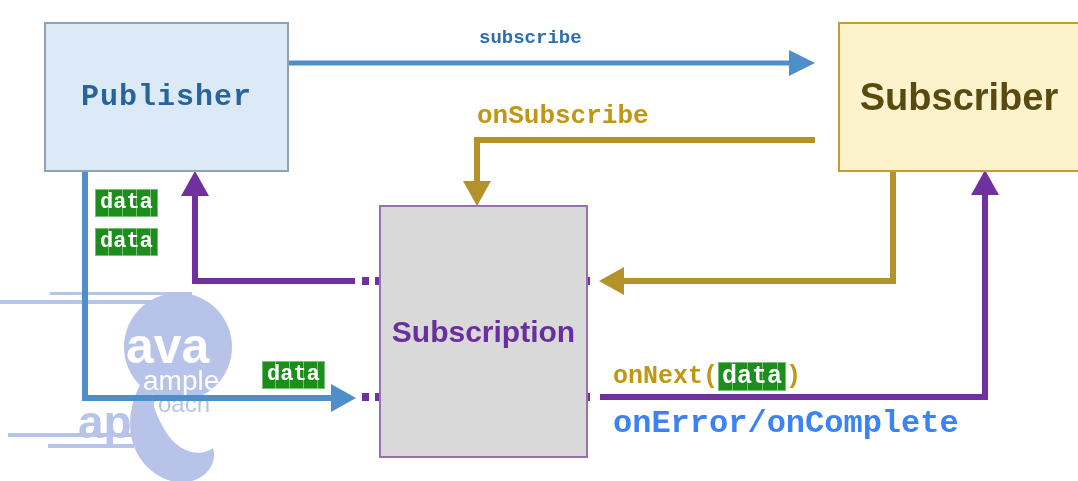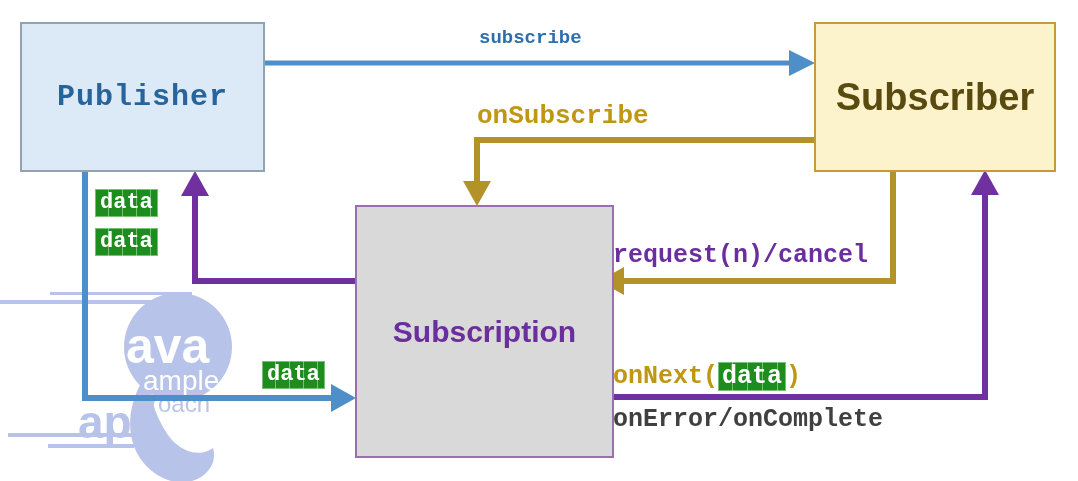--- a/index.html
+++ b/index.html
@@ -12,49 +12,50 @@
   }
   svg{display:block;}
   .layer{position:absolute;left:0;top:0;}
 
   
   .node{
     position:absolute;
     display:flex;align-items:center;justify-content:center;
     box-sizing:border-box;
     z-index:3;
+    margin-left:24px;
   }
   .node-publisher{
     left:20px;top:22px;width:245px;height:150px;
     background:#dce9f6;border:2px solid #91a3b0;
     color:#27649c;font-family:"Liberation Mono", monospace;
     font-weight:bold;font-size:30px;letter-spacing:1px;
   }
   .node-subscriber{
     left:814px;top:22px;width:242px;height:150px;
     background:#fcf3cd;border:2px solid #c49b34;
     color:#594a10;font-weight:bold;font-size:38px;
   }
   .node-subscription{
-    left:355px;top:205px;width:259px;height:253px;
+    left:355px;top:205px;width:209px;height:253px;
     background:#d9d9d9;border:2px solid #9a6fb0;
     color:#6b2e9e;font-weight:bold;font-size:30px;
   }
 
   
   .edge-label{
     position:absolute;z-index:4;
     font-family:"Liberation Mono", monospace;
     font-weight:bold;white-space:nowrap;
   }
   .lbl-subscribe{left:479px;top:27px;font-size:19px;color:#2c6fae;}
   .lbl-onsubscribe{left:477px;top:101px;font-size:26px;color:#bf9712;}
   .lbl-request{left:613px;top:241px;font-size:25px;color:#6b2e9e;}
   .lbl-onnext{left:613px;top:362px;font-size:25px;color:#bf9712;text-align:right;}
-  .lbl-onerror{left:613px;top:405px;font-size:25px;color:#404040;}
+  .lbl-onerror{left:613px;top:405px;font-size:32px;color:#3b82f6;}
 
   
   .data-badge{
     position:absolute;z-index:4;
     background:#1d8d1d;color:#ffffff;
     font-family:"Liberation Mono", monospace;
     font-weight:bold;font-size:22px;line-height:26px;
     padding:1px 5px;
     background-image:repeating-linear-gradient(90deg,
       rgba(255,255,255,0) 0px, rgba(255,255,255,0) 13px,
@@ -130,21 +131,20 @@
   </div>
   <div class="node node-subscriber">
     <span>Subscriber</span>
   </div>
   <div class="node node-subscription">
     <span>Subscription</span>
   </div>
 
   <div class="edge-label lbl-subscribe">subscribe</div>
   <div class="edge-label lbl-onsubscribe">onSubscribe</div>
-  <div class="edge-label lbl-request">request(n)/cancel</div>
   <div class="edge-label lbl-onnext"><span>onNext(</span><span class="data-badge-inline">data</span><span>)</span></div>
   <div class="edge-label lbl-onerror">onError/onComplete</div>
 
   <div class="data-badge badge-1">data</div>
   <div class="data-badge badge-2">data</div>
   <div class="data-badge badge-3">data</div>
 
 </div>
 
 </body></html>

